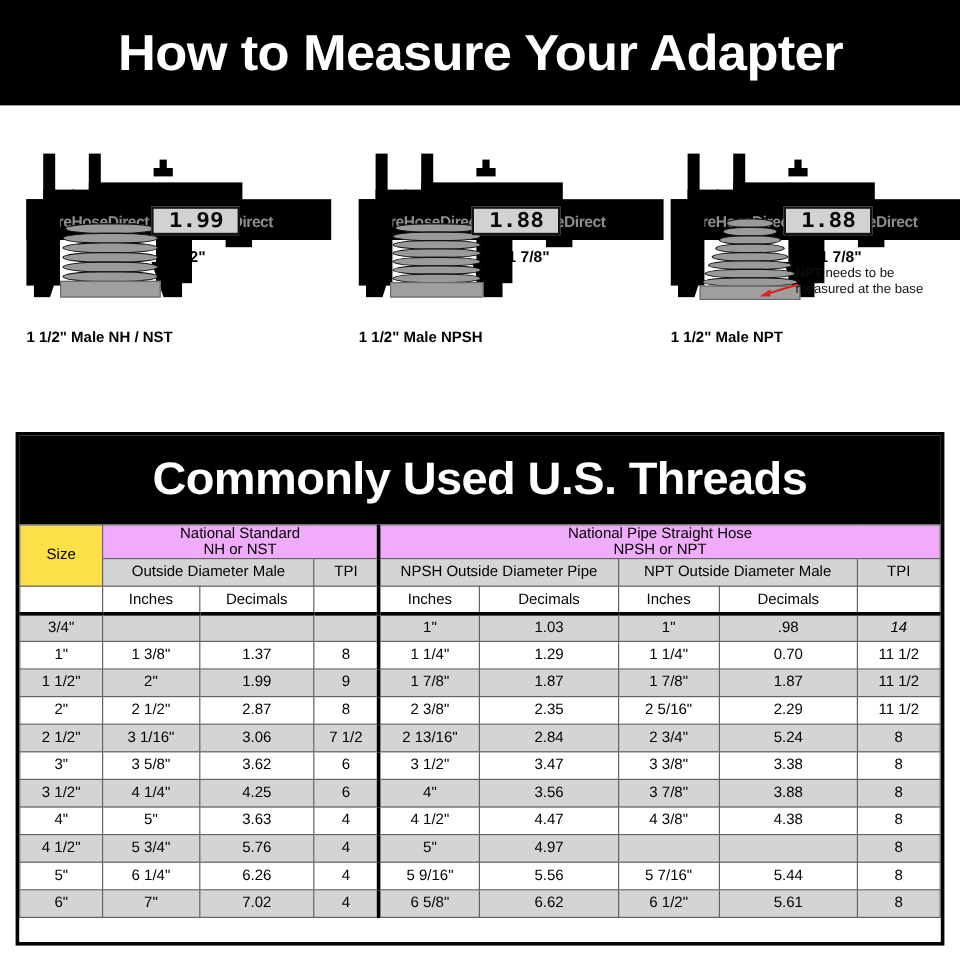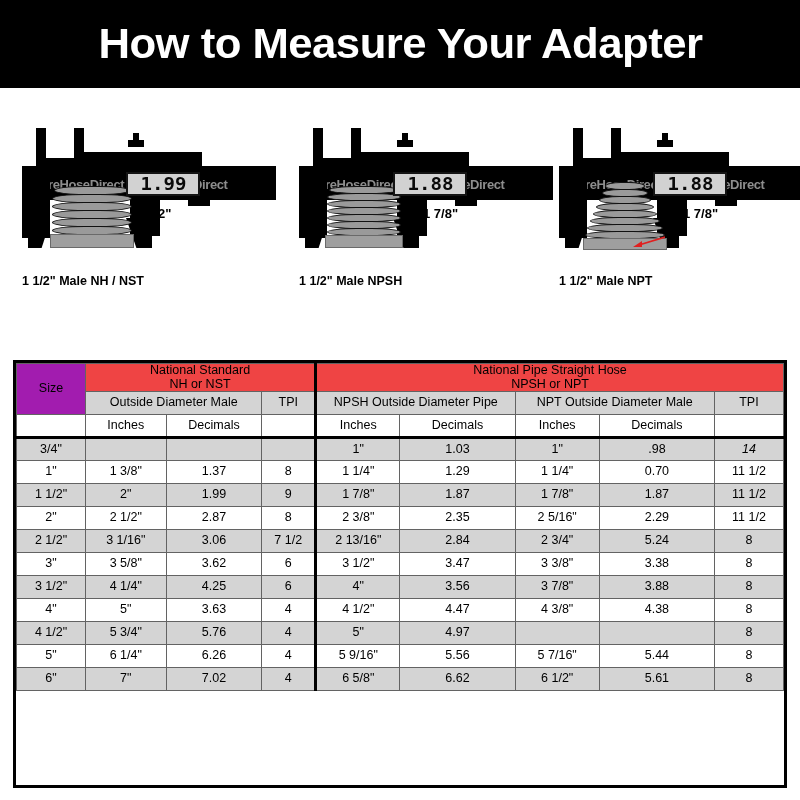--- a/index.html
+++ b/index.html
@@ -158,24 +158,24 @@
     width:100%; border-collapse:collapse;
     font-family:"Liberation Sans", sans-serif;
     table-layout:fixed;
   }
   table.threads td, table.threads th {
     border:1px solid #636363;
     text-align:center; vertical-align:middle;
     font-size:12.5px; color:#000; font-weight:normal;
     padding:0; height:23px; line-height:1.08;
   }
-  .hdr-grp { background:#ef4444; font-size:12.5px; height:42px; }
+  .hdr-grp { background:#f0abfc; font-size:12.5px; height:42px; }
   .hdr-sub { background:#d4d4d4; height:24px; }
   .hdr-unit { background:#ffffff; height:24px; }
-  .size-head { background:#a21caf; font-weight:bold; font-size:13px;margin-left:28px; }
+  .size-head { background:#fde047; font-weight:bold; font-size:13px;margin-left:28px; }
   .rowA { background:#ffffff; }
   .rowB { background:#d4d4d4; }
   .sizecell { font-weight:bold; font-size:12.5px; }
   .thickleft { border-left:3px solid #000 !important; }
 </style>
 </head>
 <body>
 
 <div class="title-banner">
   <div class="title-text">How to Measure Your Adapter</div>
@@ -314,26 +314,33 @@
       <div class="lcd" style="left:108px;">
         <span class="lcd-value">1.88</span>
       </div>
 
       <div class="dim-label" style="left:138px; top:84px;">1 7/8"</div>
 
       <svg class="npt-arrow" viewBox="0 0 32 12">
         <line x1="32" y1="1" x2="6" y2="9" stroke="#e02020" stroke-width="1.8"></line>
         <polygon points="0,11 9,5 9,11" fill="#e02020"></polygon>
       </svg>
+      <div class="npt-note">
+        <div>NPT needs to be</div>
+        <div>measured at the base</div>
+      </div>
     </div>
     <div class="caption">1 1/2" Male NPT</div>
   </div>
 </div>
 
 <div class="table-section">
+  <div class="threads-banner">
+    <div class="banner-text">Commonly Used U.S. Threads</div>
+  </div>
 
   <table class="threads">
     <colgroup>
       <col style="width:9.0%">
         <col style="width:10.5%">
         <col style="width:12.5%">
         <col style="width:7.0%">
       <col style="width:11.0%">
         <col style="width:15.0%">
         <col style="width:11.0%">

